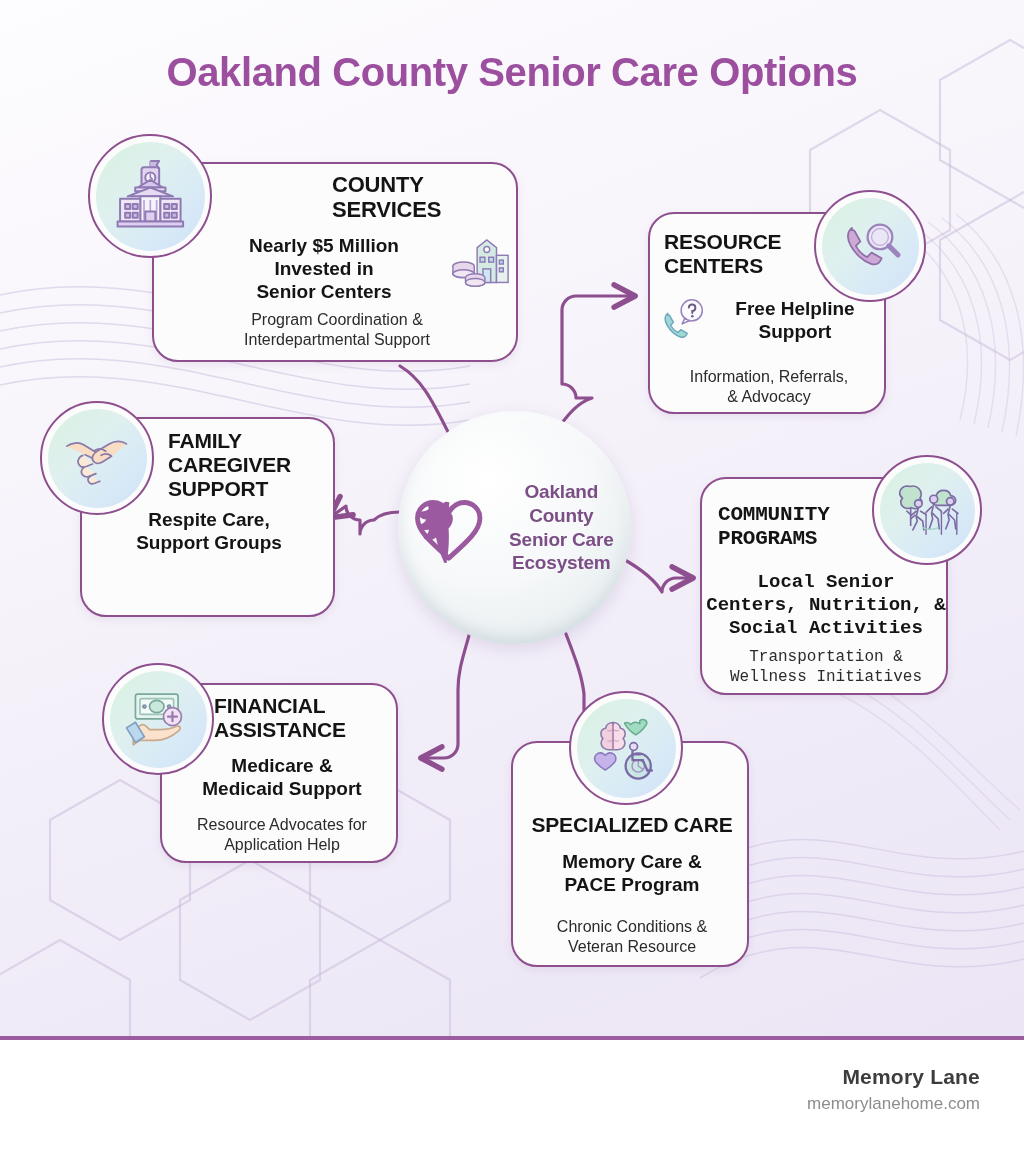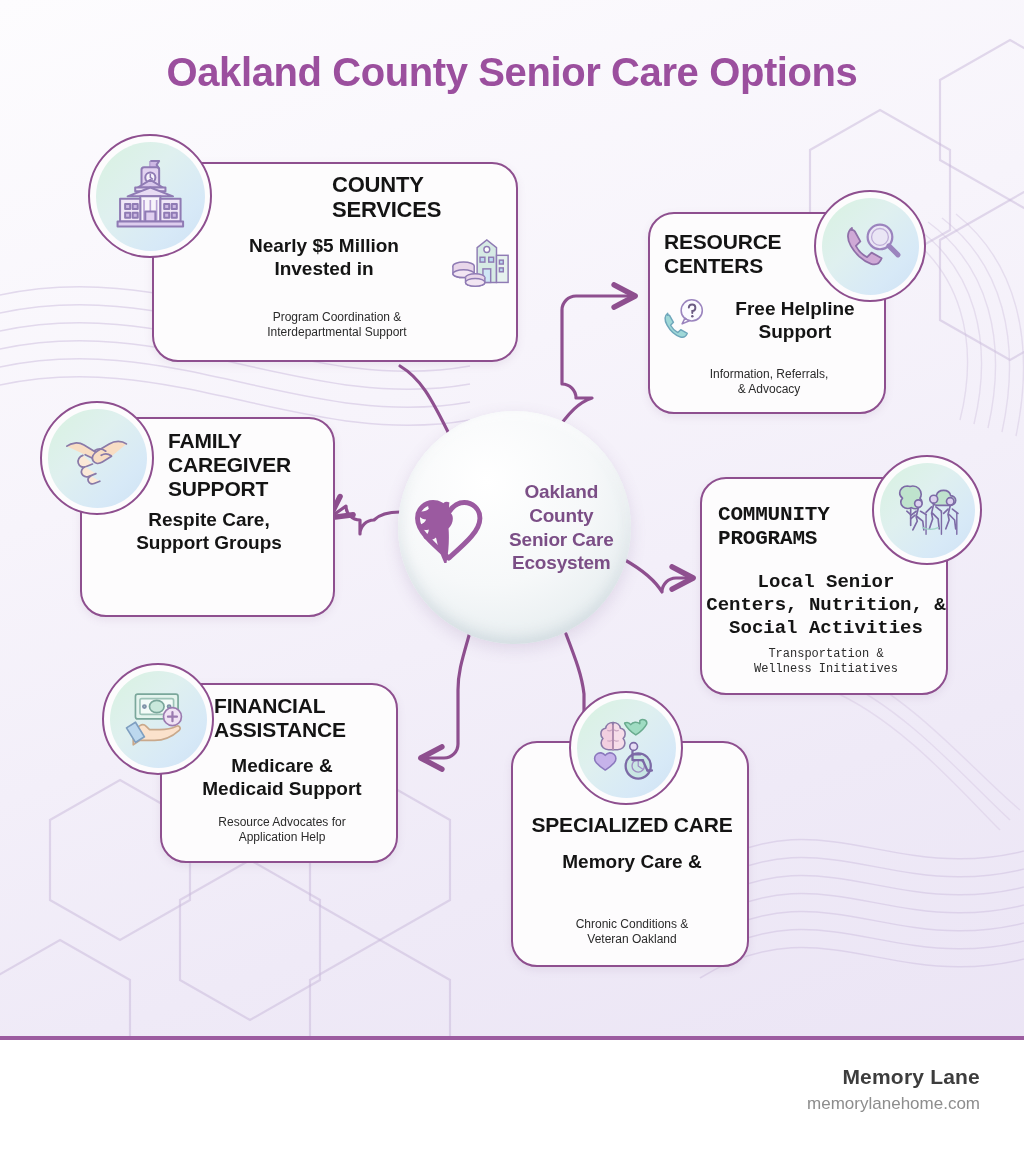--- a/index.html
+++ b/index.html
@@ -84,21 +84,21 @@
     font-weight:bold; color:#141414;
     line-height:1.14; letter-spacing:-0.2px;
   }
   .stat {
     position:absolute;
     font-size:19px; font-weight:bold; color:#141414;
     line-height:1.2; text-align:center;
   }
   .sub {
     position:absolute;
-    font-size:12px; color:#2b2b2b;
+    font-size:16px; color:#2b2b2b;
     line-height:1.25; text-align:center;
   }
   .mini-icon { position:absolute; }
 
   
   #card-county      { left:152px; top:162px; width:366px; height:200px; }
   #card-resource    { left:648px; top:212px; width:238px; height:202px; }
   #card-family      { left:80px;  top:417px; width:255px; height:200px; }
   #card-community   { left:700px; top:477px; width:248px; height:218px;font-family:Liberation Mono, monospace; }
   #card-financial   { left:160px; top:683px; width:238px; height:180px; }
@@ -219,20 +219,21 @@
           </svg>
         </div>
       </div>
       <div class="heading" style="left:178px; top:8px; width:180px; font-size:22px;">
         <div>COUNTY</div>
         <div>SERVICES</div>
       </div>
       <div class="stat" style="left:10px; top:71px; width:320px;">
         <div>Nearly $5 Million</div>
         <div>Invested in</div>
+        <div>Senior Centers</div>
       </div>
       <div class="mini-icon" style="left:296px; top:70px; width:62px; height:56px;">
         <svg viewBox="0 0 64 58" fill="none" stroke="#8f7bb4" stroke-width="1.5">
           <path d="M28 50V14l10-8 10 8v36z" fill="#d6eae4"></path>
           <rect x="48" y="22" width="12" height="28" fill="#e6f2ee"></rect>
           <circle cx="38" cy="16" r="3" fill="#fff" stroke="#8f7bb4"></circle>
           <rect x="31" y="24" width="5" height="5" fill="#bcd9f0"></rect>
           <rect x="40" y="24" width="5" height="5" fill="#bcd9f0"></rect>
           <rect x="51" y="27" width="4" height="4" fill="#bcd9f0"></rect>
           <rect x="51" y="35" width="4" height="4" fill="#bcd9f0"></rect>
@@ -408,24 +409,25 @@
             <path d="M51 52h4" stroke="#7c6aa6" stroke-width="2" stroke-linecap="round"></path>
             <path d="M38 38h7" stroke="#7c6aa6" stroke-width="1.6" stroke-linecap="round"></path>
           </svg>
         </div>
       </div>
       <div class="heading" style="left:0px; top:70px; width:238px; font-size:21px; text-align:center;">
         <div>SPECIALIZED CARE</div>
       </div>
       <div class="stat" style="left:2px; top:108px; width:234px;">
         <div>Memory Care &amp;</div>
+        <div>PACE Program</div>
       </div>
       <div class="sub" style="left:2px; top:174px; width:234px;">
         <div>Chronic Conditions &amp;</div>
-        <div>Veteran Oakland</div>
+        <div>Veteran Resource</div>
       </div>
     </div>
   </div>
 
   <div id="hub">
     <svg id="hub-logo" viewBox="0 0 96 78">
       <path d="M52 74 C 34 58, 20 46, 20 33 C 20 23, 28 17, 36 17 C 42 17, 48 21, 52 27
                C 56 21, 62 17, 68 17 C 76 17, 84 23, 84 33 C 84 46, 70 58, 52 74 Z" fill="none" stroke="#9b5aa0" stroke-width="5" stroke-linejoin="round" stroke-linecap="round"></path>
       <path d="M49 72 C 44 62, 40 50, 38 40 C 33 44, 27 44, 24 40 C 28 38, 30 34, 30 31
                C 25 33, 19 31, 17 26 C 22 26, 26 23, 27 20 C 21 20, 17 15, 17 10

